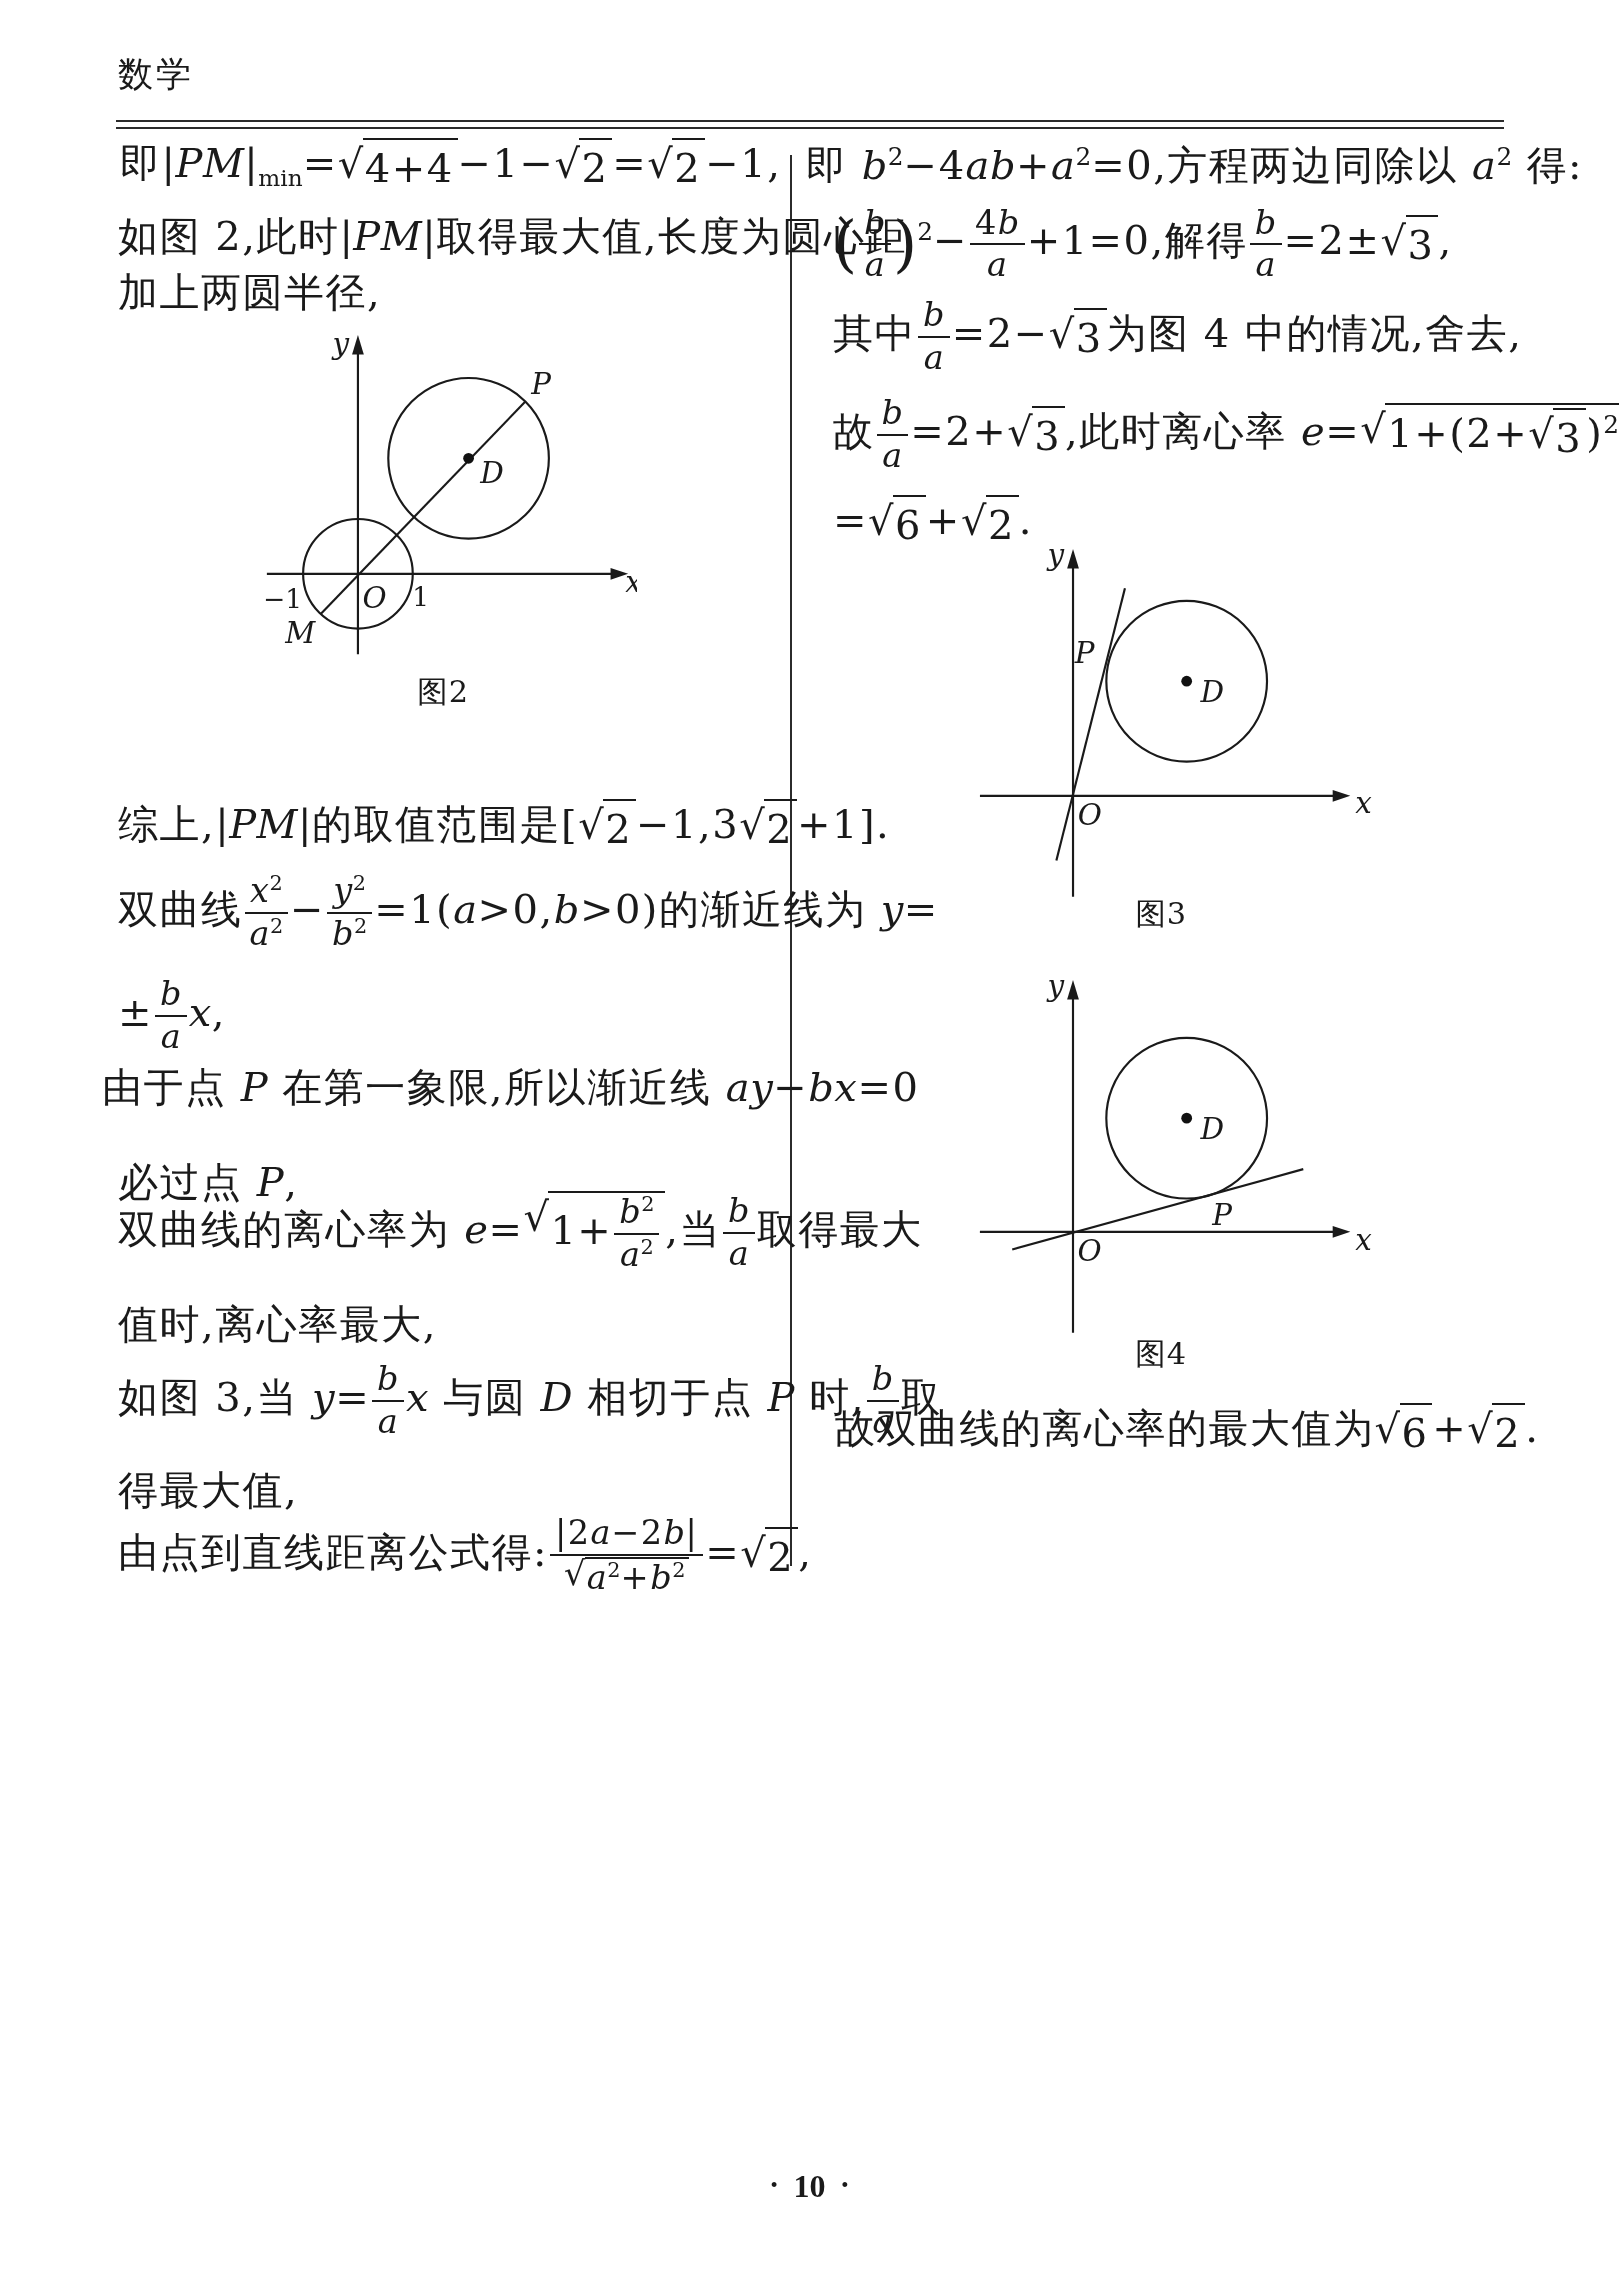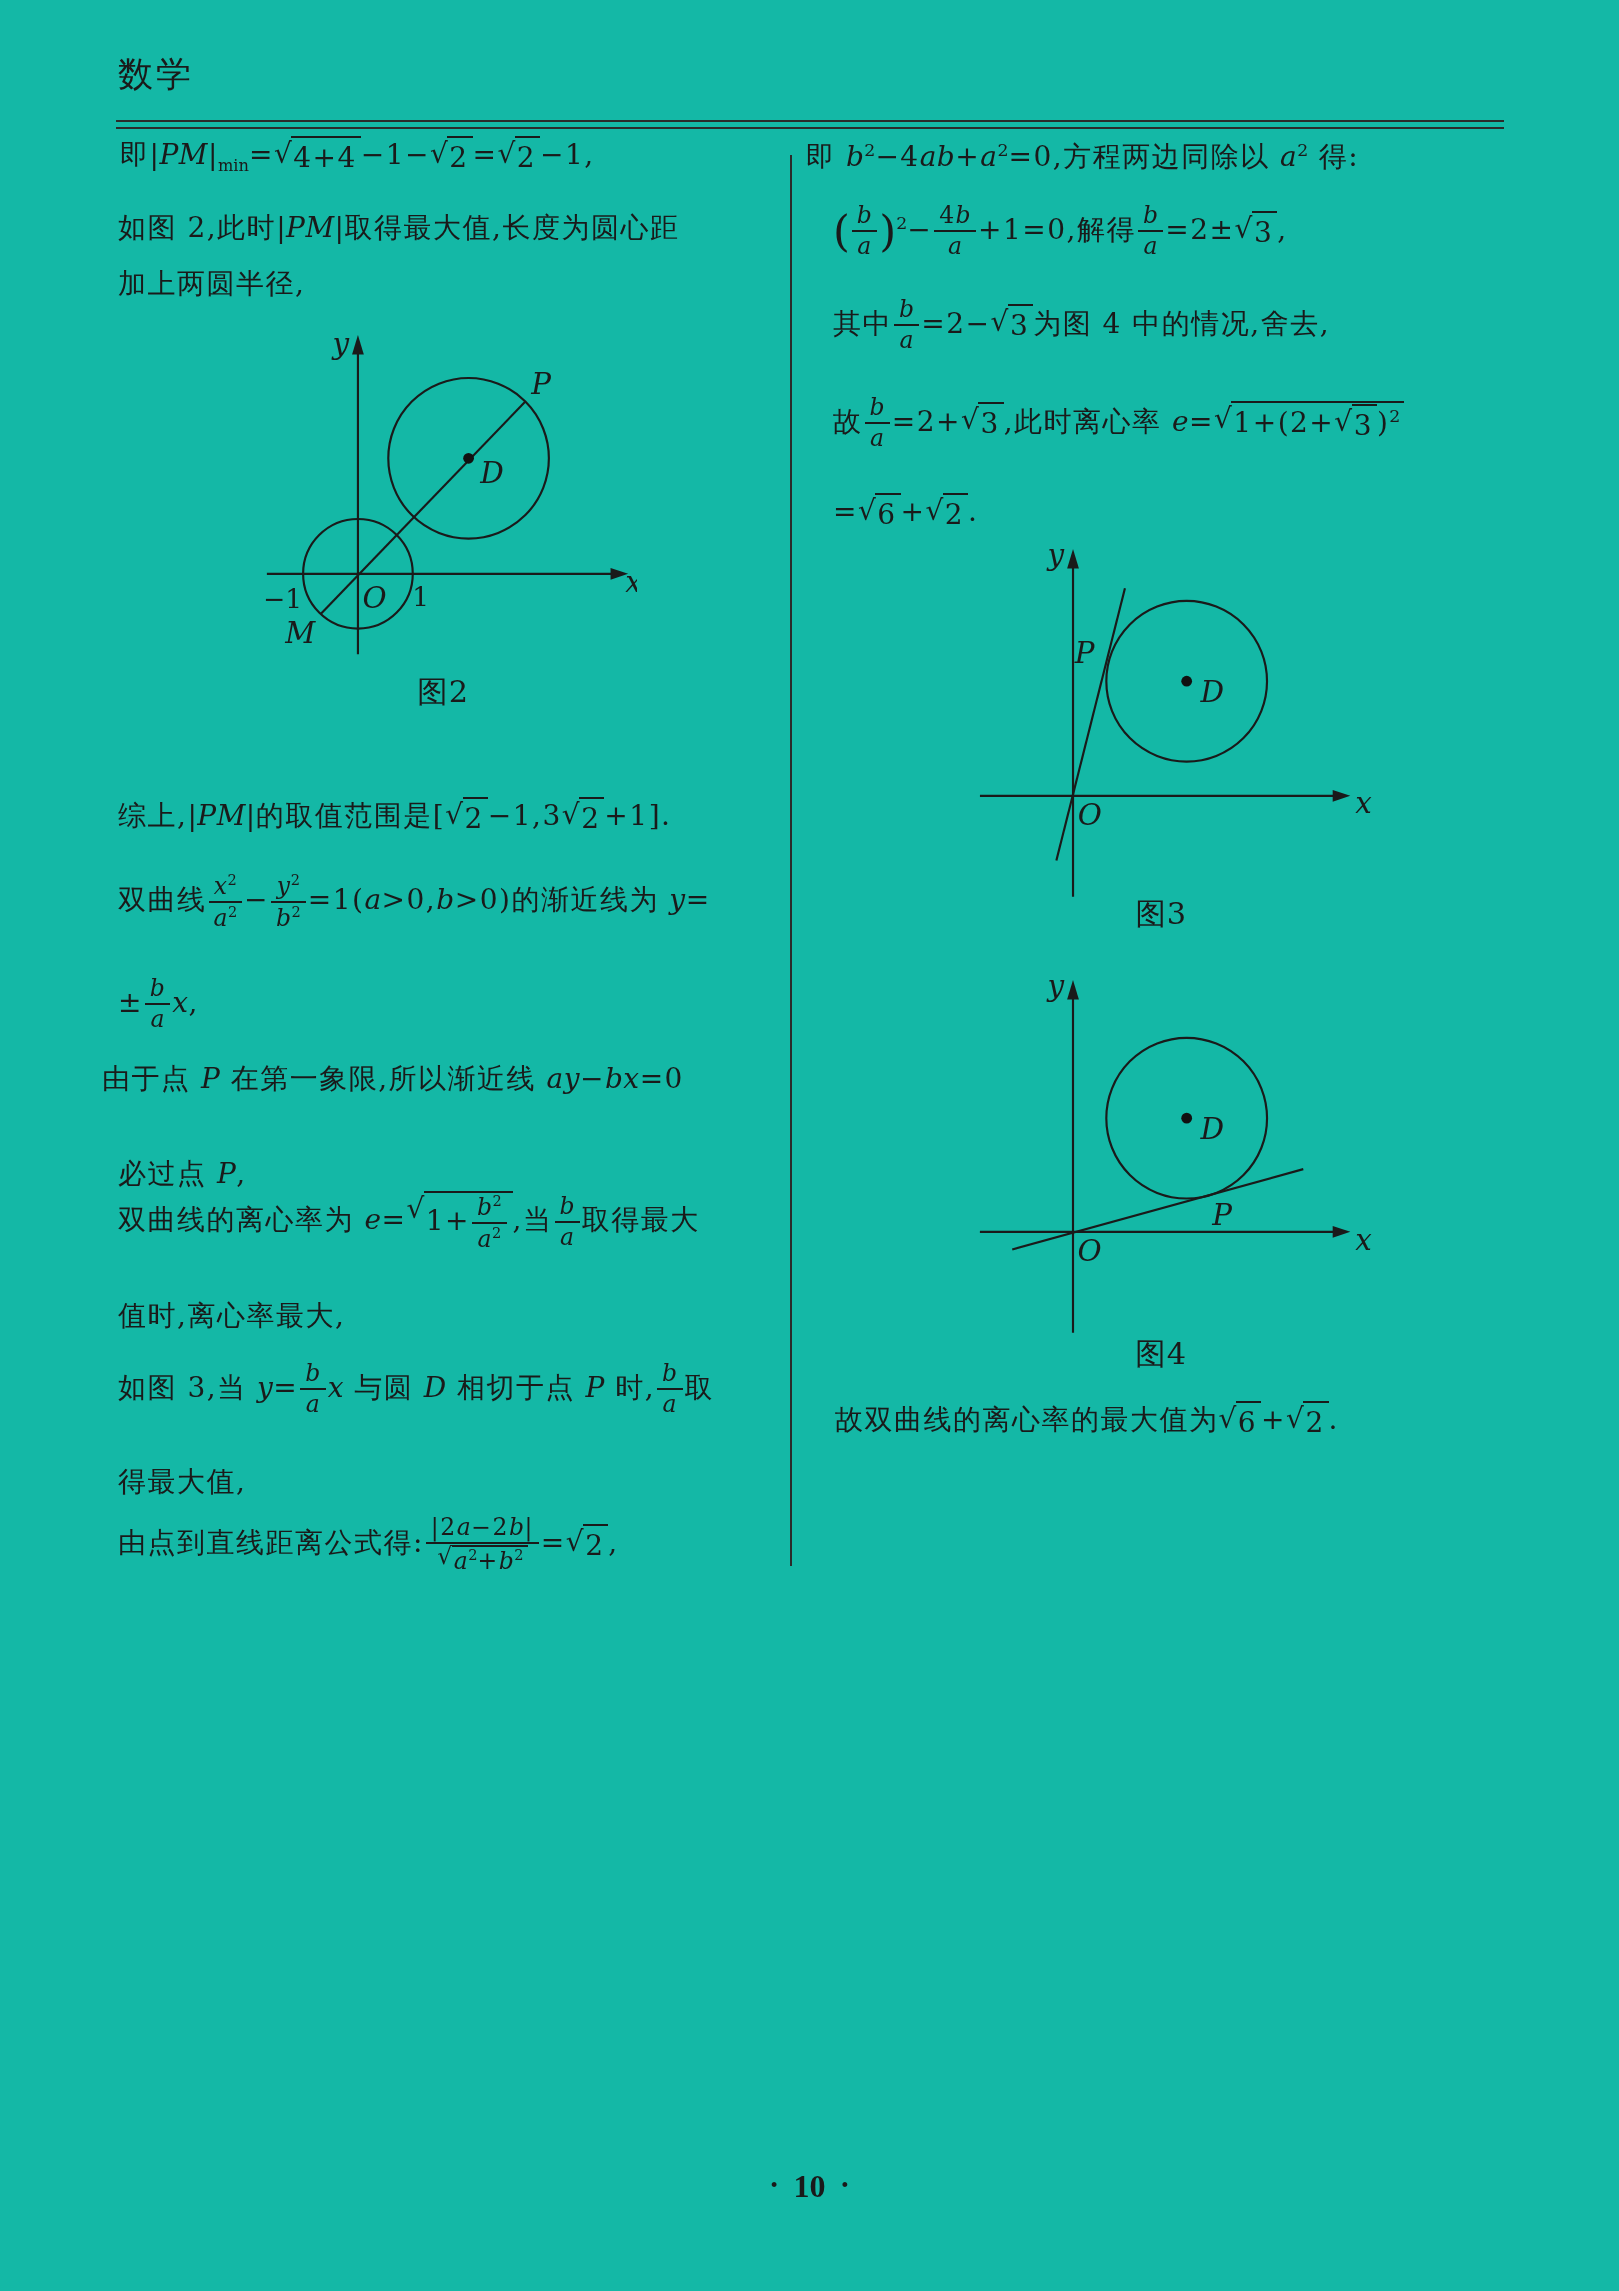--- a/index.html
+++ b/index.html
@@ -1,38 +1,38 @@
 <!DOCTYPE html>
 <html><head>
 <meta charset="utf-8">
 <style>
   html,body{margin:0;padding:0;background:#e8e8e8;}
   .page{
     position:relative;
     width:1619px;height:2292px;
-    background:#14b8a6;
+    background:#ffffff;
     font-family:"DejaVu Serif","Liberation Serif",serif;
     color:#1a1a1a;
     overflow:hidden;
   }
   .hdr-title{
     position:absolute;left:118px;top:51px;
     font-size:35px;letter-spacing:2.9px;color:#1a1a1a;
   }
   .hdr-rule{
     position:absolute;left:116px;top:120px;width:1388px;height:4.9px;
     border-top:2px solid #2b2b2b;border-bottom:2px solid #2b2b2b;
   }
   .col-divider{
     position:absolute;left:790px;top:155px;width:2px;height:1411px;
     background:#2b2b2b;
   }
   .line{
     position:absolute;
-    font-size:28px;
+    font-size:40px;
     letter-spacing:1.5px;
     white-space:nowrap;
     line-height:1.4;
   }
   
   .mi{font-style:italic;font-family:"DejaVu Serif",serif;letter-spacing:0.5px;}
   sub.msub{font-size:0.58em;font-style:normal;letter-spacing:0;}
   sup.msup{font-size:0.62em;letter-spacing:0;}
   .frac{
     display:inline-block;vertical-align:middle;text-align:center;

